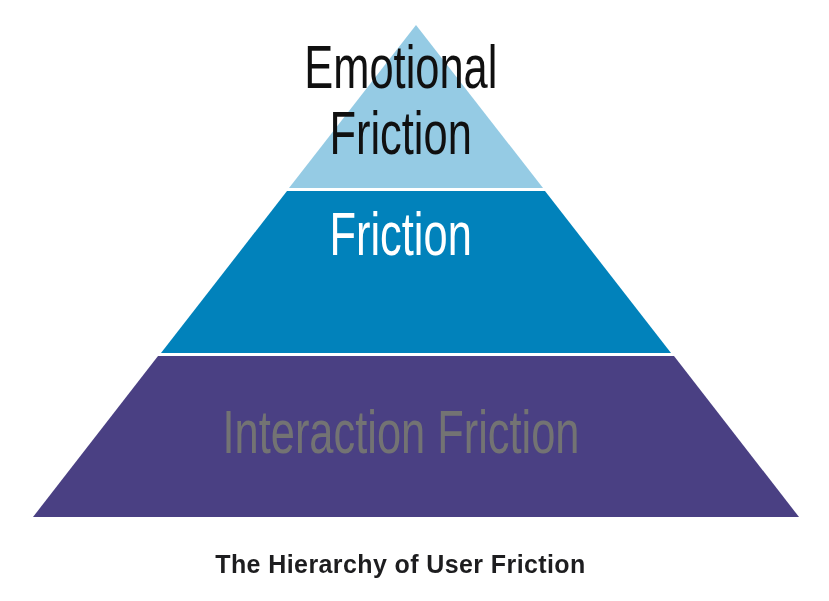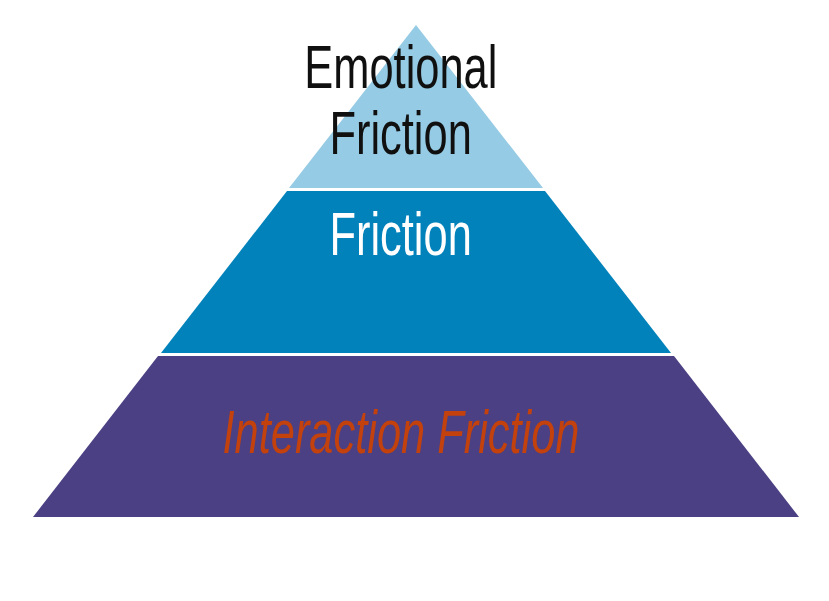--- a/index.html
+++ b/index.html
@@ -37,21 +37,21 @@
     display: block;
   }
   .condensed {
     display: inline-block;
     transform: scaleX(0.70);
     transform-origin: 50% 50%;
     white-space: nowrap;
   }
   .label-emotional   { top: 34px;  color: #101010; }
   .label-cognitive   { top: 201px; color: #ffffff; }
-  .label-interaction { top: 399px; color: #c2410c; font-style: italic; }
+  .label-interaction { top: 399px; color: #737373; }
   .caption {
     position: absolute;
     left: 0;
     right: 0;
     top: 549px;
     text-align: center;
     font-size: 25px;
     line-height: 30px;
     font-weight: 700;
     letter-spacing: 0.4px;
@@ -78,14 +78,15 @@
   </div>
 
   <div class="tier-label label-cognitive">
     <span class="line"><span class="condensed">Friction</span></span>
   </div>
 
   <div class="tier-label label-interaction">
     <span class="line"><span class="condensed">Interaction Friction</span></span>
   </div>
 
+  <div class="caption">The Hierarchy of User Friction</div>
 
 </div>
 
 </body></html>

